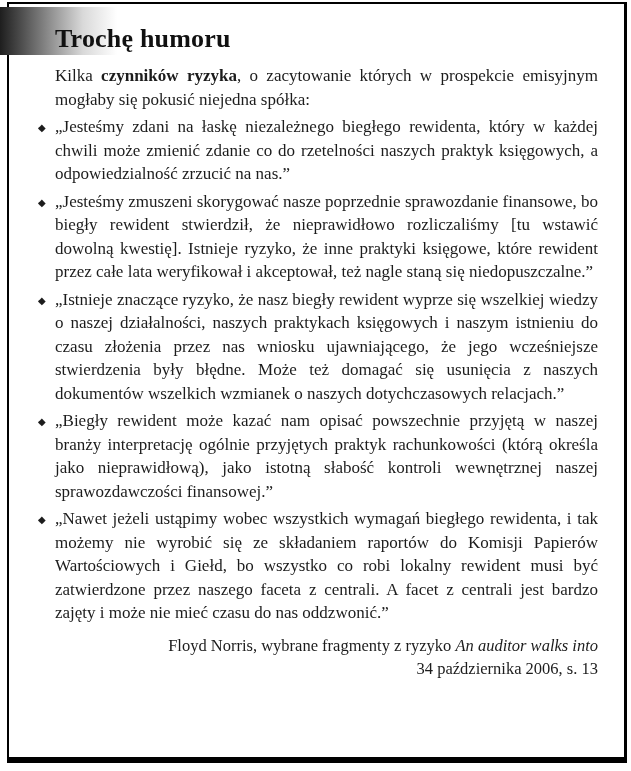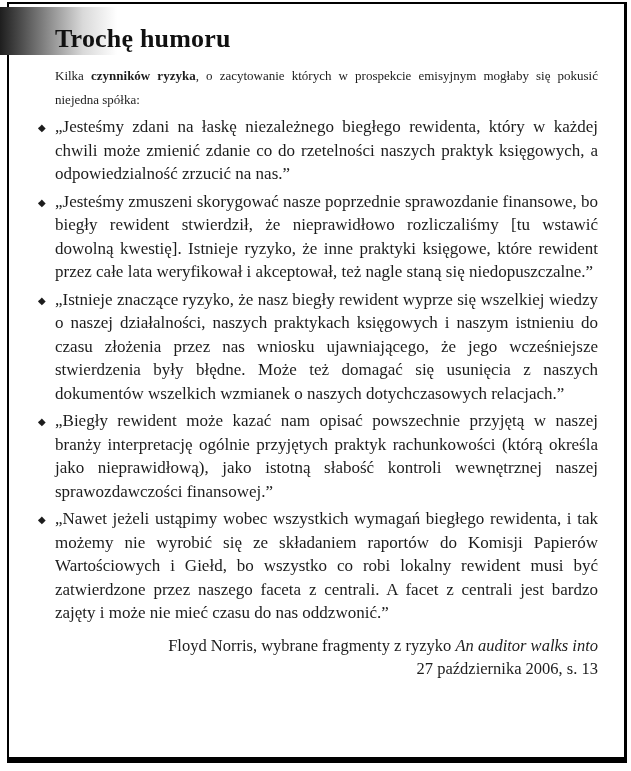--- a/index.html
+++ b/index.html
@@ -36,21 +36,21 @@
     letter-spacing:0.2px;
     color:#111111;
     white-space:nowrap;
   }
   .content{
     position:absolute;
     left:55px;right:33px;top:64px;
   }
   .intro{
     margin:0 0 4px 0;
-    font-size:13px;
+    font-size:17px;
     line-height:23.5px;
     text-align:justify;
   }
   .risk-list{
     list-style:none;
     margin:0;padding:0;
   }
   .risk-item{
     position:relative;
     margin:0 0 4px 0;
@@ -104,16 +104,16 @@
         <span>„Biegły rewident może kazać nam opisać powszechnie przyjętą w naszej branży interpretację ogólnie przyjętych praktyk rachunkowości (którą określa jako nieprawidłową), jako istotną słabość kontroli wewnętrznej naszej sprawozdawczości finansowej.”</span>
       </li>
       <li class="risk-item">
         <span class="bullet">◆</span>
         <span>„Nawet jeżeli ustąpimy wobec wszystkich wymagań biegłego rewidenta, i tak możemy nie wyrobić się ze składaniem raportów do Komisji Papierów Wartościowych i Giełd, bo wszystko co robi lokalny rewident musi być zatwierdzone przez naszego faceta z centrali. A facet z centrali jest bardzo zajęty i może nie mieć czasu do nas oddzwonić.”</span>
       </li>
     </ul>
 
     <div class="attribution">
       <div class="attr-line"><span>Floyd Norris, wybrane fragmenty z ryzyko </span><span class="seg-italic">An auditor walks into</span></div>
-      <div class="attr-line"><span>27 października 2006, s. 13</span></div>
+      <div class="attr-line"><span>34 października 2006, s. 13</span></div>
     </div>
   </div>
 </div>
 
 </body></html>

